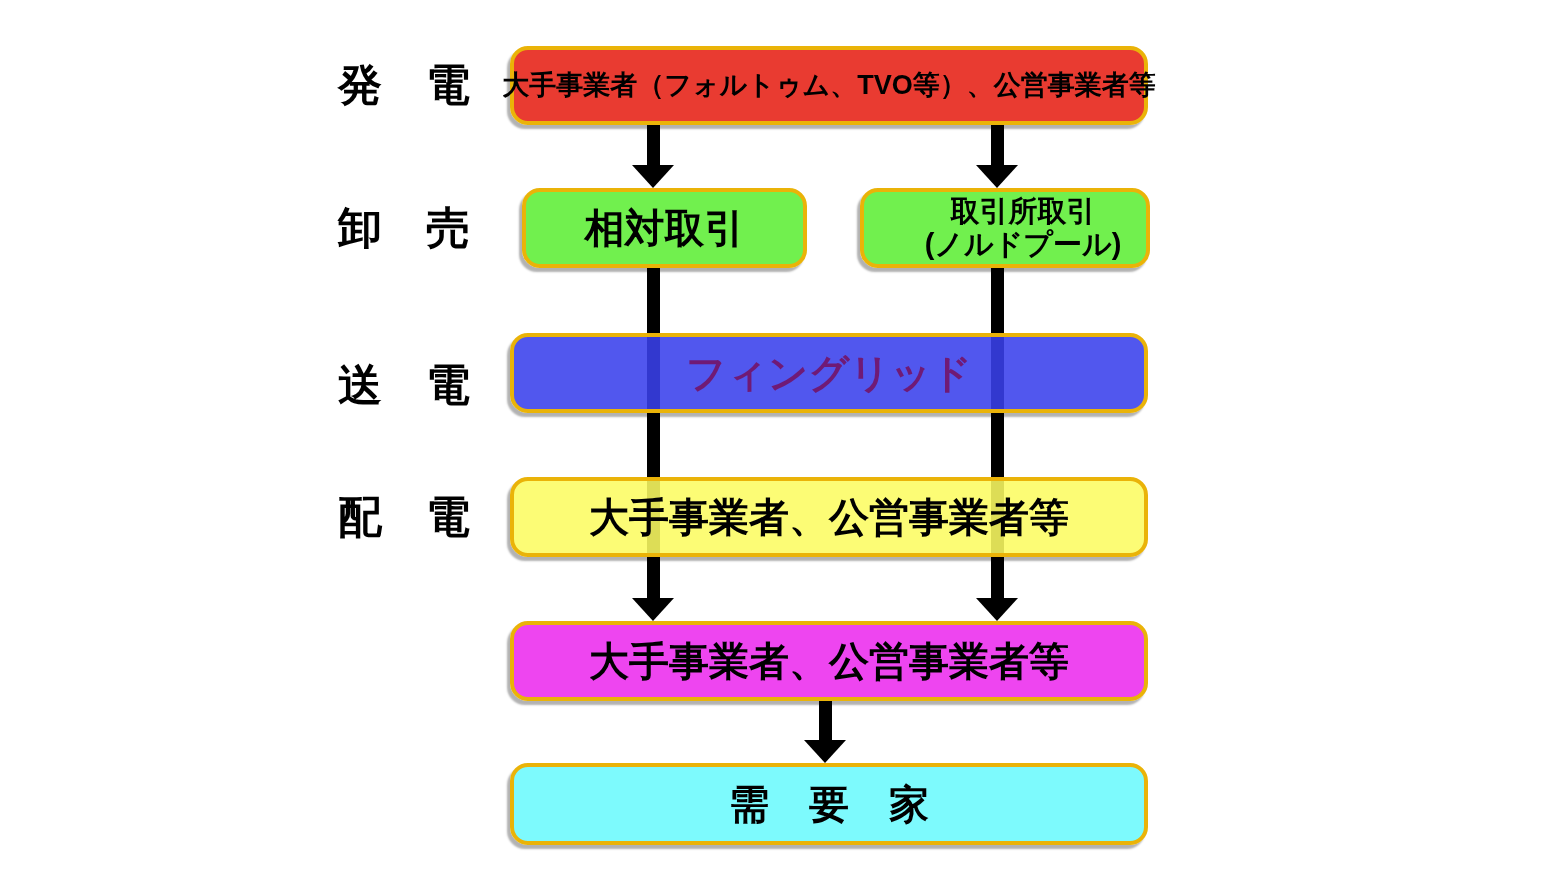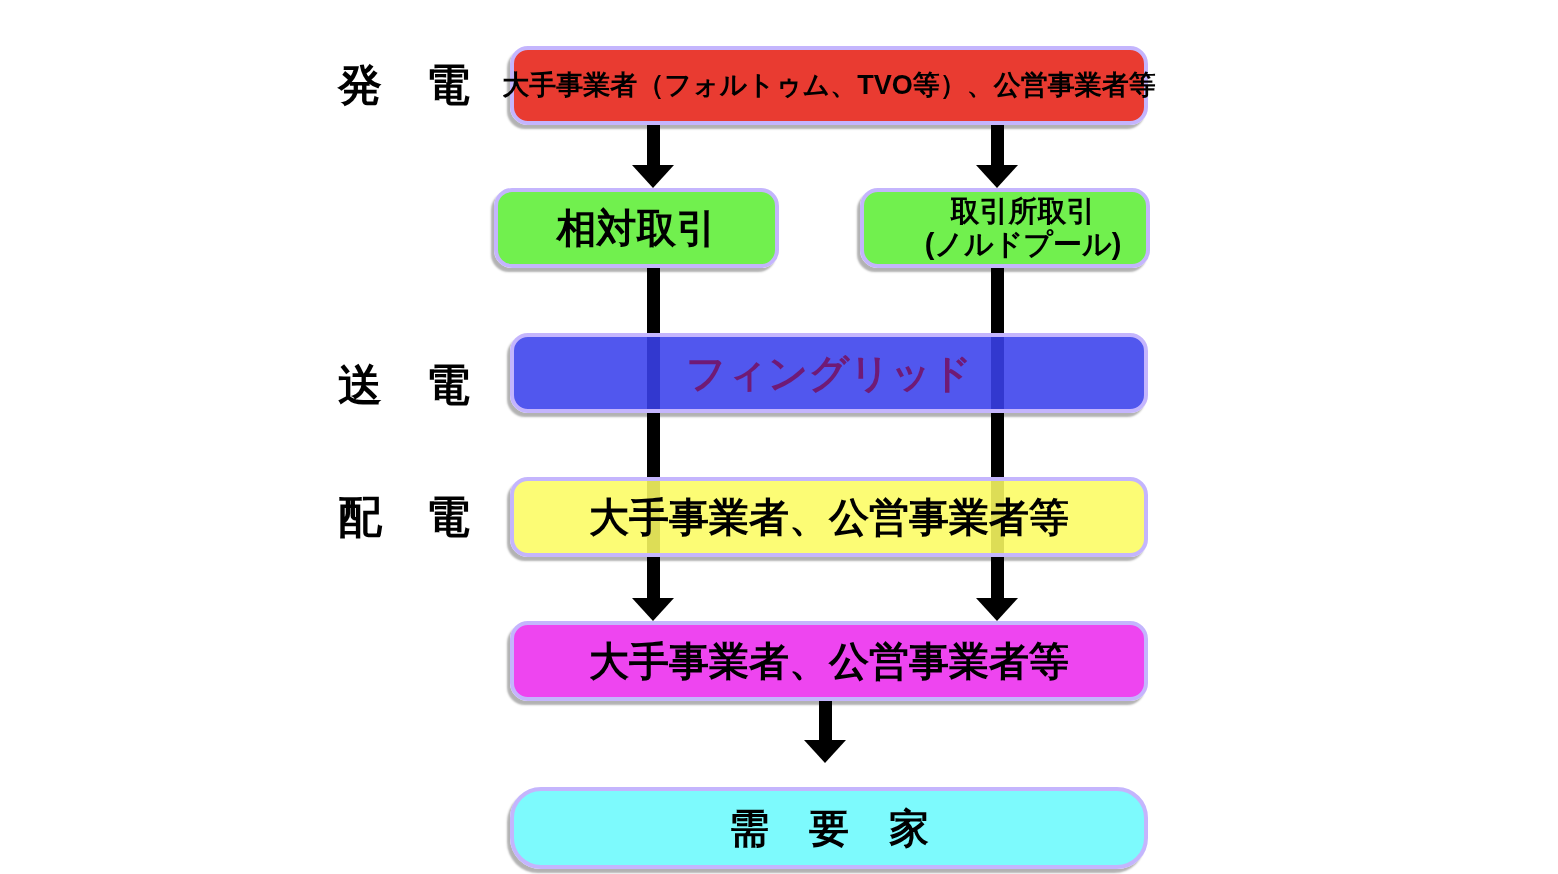--- a/index.html
+++ b/index.html
@@ -26,21 +26,21 @@
     font-weight: bold;
     color: #000000;
     line-height: 1;
     white-space: nowrap;
     z-index: 3;
   }
   
   .node {
     position: absolute;
     box-sizing: border-box;
-    border: 4px solid #c4b5fd;
+    border: 4px solid #eab308;
     border-radius: 18px;
     display: flex;
     align-items: center;
     justify-content: center;
     flex-direction: column;
     text-align: center;
     color: #000000;
     font-weight: bold;
     z-index: 2;
     box-shadow: -3px 4px 2px rgba(0,0,0,0.30);
@@ -72,20 +72,21 @@
     border-top: 23px solid #000000;
     flex: 0 0 auto;
   }
 </style>
 </head>
 <body>
 
 <div class="stage">
 
   <div class="row-label" style="top:48px;">発　電</div>
+  <div class="row-label" style="top:191px;">卸　売</div>
   <div class="row-label" style="top:348px;">送　電</div>
   <div class="row-label" style="top:480px;">配　電</div>
 
   <div class="arrow" style="left:631px; top:110px; height:63px;">
     <div class="shaft"></div>
     <div class="head"></div>
   </div>
   <div class="arrow" style="left:975px; top:110px; height:63px;">
     <div class="shaft"></div>
     <div class="head"></div>
@@ -100,38 +101,38 @@
   </div>
   <div class="arrow" style="left:803px; top:686px; height:62px;">
     <div class="shaft"></div>
     <div class="head"></div>
   </div>
 
   <div class="node small-text" style="left: 510px; top: 31px; width: 638px; height: 79px; background-color: rgba(230, 32, 20, 0.88);">
     <span>大手事業者（フォルトゥム、TVO等）、公営事業者等</span>
   </div>
 
-  <div class="node big-text" style="left: 494px; top: 173px; width: 285px; height: 80px; background-color: rgba(93, 238, 54, 0.88);">
+  <div class="node big-text" style="left: 522px; top: 173px; width: 285px; height: 80px; background-color: rgba(93, 238, 54, 0.88);">
     <span>相対取引</span>
   </div>
 
   <div class="node two-line" style="left: 860px; top: 173px; width: 290px; height: 80px; background-color: rgba(93, 238, 54, 0.88); padding-left: 36px;">
     <span>取引所取引</span>
     <span>(ノルドプール)</span>
   </div>
 
   <div class="node big-text white-text" style="left: 510px; top: 318px; width: 638px; height: 80px; background-color: rgba(57, 64, 236, 0.88);">
     <span>フィングリッド</span>
   </div>
 
   <div class="node big-text" style="left: 510px; top: 462px; width: 638px; height: 80px; background-color: rgba(252, 252, 98, 0.88);">
     <span>大手事業者、公営事業者等</span>
   </div>
 
   <div class="node big-text" style="left: 510px; top: 606px; width: 638px; height: 80px; background-color: rgba(236, 43, 238, 0.88);">
     <span>大手事業者、公営事業者等</span>
   </div>
 
-  <div class="node big-text" style="left: 510px; top: 772px; width: 638px; height: 82px; background-color: rgba(107, 249, 253, 0.88); border-radius: 31px;">
+  <div class="node big-text" style="left: 510px; top: 748px; width: 638px; height: 82px; background-color: rgba(107, 249, 253, 0.88);">
     <span>需　要　家</span>
   </div>
 
 </div>
 
 </body></html>

